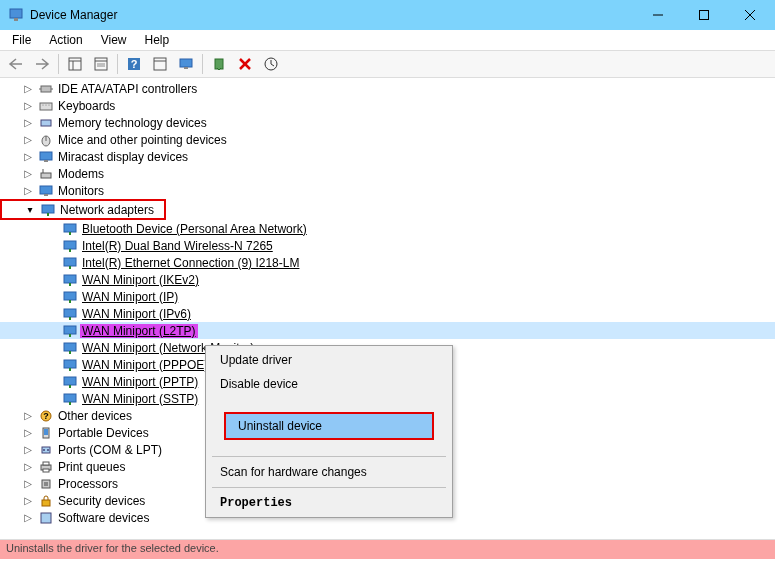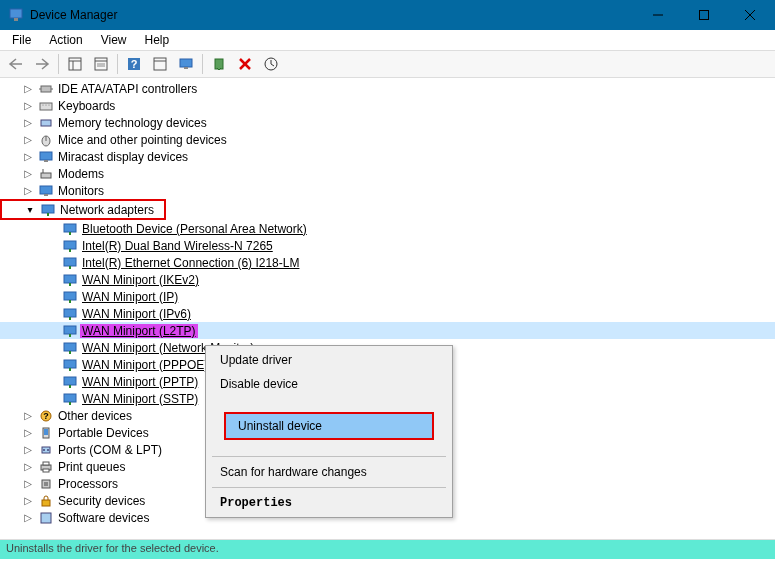--- a/index.html
+++ b/index.html
@@ -1,18 +1,18 @@
 <!DOCTYPE html>
 <html><head>
 <meta charset="utf-8">
 <style>
 * { box-sizing: border-box; margin: 0; padding: 0; }
 body { font-family: "Segoe UI", Tahoma, sans-serif; font-size: 12px; background: #fff; width: 775px; height: 561px; overflow: hidden; position: relative; }
 
-.titlebar { height: 30px; display: flex; align-items: center; padding: 0 2px 0 8px; background: #0369a1; }
+.titlebar { height: 30px; display: flex; align-items: center; padding: 0 2px 0 8px; background: #7dd3fc; }
 .titlebar .icon { width: 16px; height: 16px; margin-right: 6px; display: flex; align-items: center; justify-content: center; }
 .titlebar .title { flex: 1; font-size: 12px; }
 .winbtns { display: flex; }
 .winbtn { width: 46px; height: 30px; display: flex; align-items: center; justify-content: center; cursor: pointer; }
 
 .menubar { height: 20px; display: flex; align-items: center; padding: 0 4px; gap: 2px; }
 .menuitem { padding: 2px 8px; cursor: pointer; text-align: center; }
 
 .toolbar { height: 28px; border-top: 1px solid #ddd; border-bottom: 1px solid #ddd; display: flex; align-items: center; padding: 0 4px; gap: 2px; background: #f7f7f7; }
 .tbtn { width: 24px; height: 22px; display: flex; align-items: center; justify-content: center; cursor: pointer; border: 1px solid transparent; }
@@ -30,21 +30,21 @@
 .indent3 { padding-left: 60px; text-decoration: underline; }
 
 .redbox { border: 2px solid #e20000; }
 
 .ctxmenu { position: absolute; background: #f0f0f0; border: 1px solid #a0a0a0; box-shadow: 2px 2px 4px rgba(0,0,0,0.2); padding: 2px; width: 248px; z-index: 100; }
 .ctxitem { padding: 5px 12px; cursor: pointer; }
 .ctxitem.hl { background: #90c8f6; }
 .ctxitem.bold { font-weight: bold; font-family: Liberation Mono, monospace; }
 .ctxsep { height: 1px; background: #c0c0c0; margin: 3px 4px; }
 
-.statusbar { height: 20px; border-top: 1px solid #ddd; padding: 2px 6px; font-size: 11px; color: #444; background: #5eead4; }
+.statusbar { height: 20px; border-top: 1px solid #ddd; padding: 2px 6px; font-size: 11px; color: #444; background: #fca5a5; }
 
 svg { display: block; }
 </style>
 </head>
 <body>
 
 <div class="titlebar">
   <span class="icon">
     <svg width="14" height="14">
         <rect x="1" y="1" width="12" height="9" fill="#4a90d9" stroke="#2a60a9"></rect>
@@ -261,21 +261,21 @@
       <span class="label">Intel(R) Dual Band Wireless-N 7265</span>
     </div>
 
     <div class="tree-row indent3">
       <span class="devicon">
           <svg width="14" height="14">
             <rect x="1" y="2" width="12" height="8" fill="#4a90d9" stroke="#2a60a9"></rect>
             <line x1="7" y1="10" x2="7" y2="13" stroke="#2a8a2a" stroke-width="2"></line>
           </svg>
         </span>
-      <span class="label">Intel(R) Ethernet Connection (6) I218-LM</span>
+      <span class="label">Intel(R) Ethernet Connection (9) I218-LM</span>
     </div>
 
     <div class="tree-row indent3">
       <span class="devicon">
           <svg width="14" height="14">
             <rect x="1" y="2" width="12" height="8" fill="#4a90d9" stroke="#2a60a9"></rect>
             <line x1="7" y1="10" x2="7" y2="13" stroke="#2a8a2a" stroke-width="2"></line>
           </svg>
         </span>
       <span class="label">WAN Miniport (IKEv2)</span>

